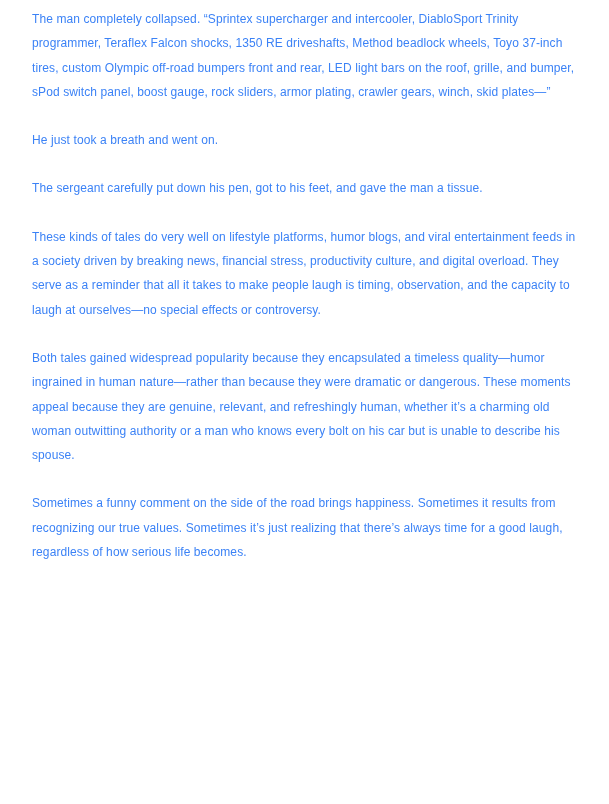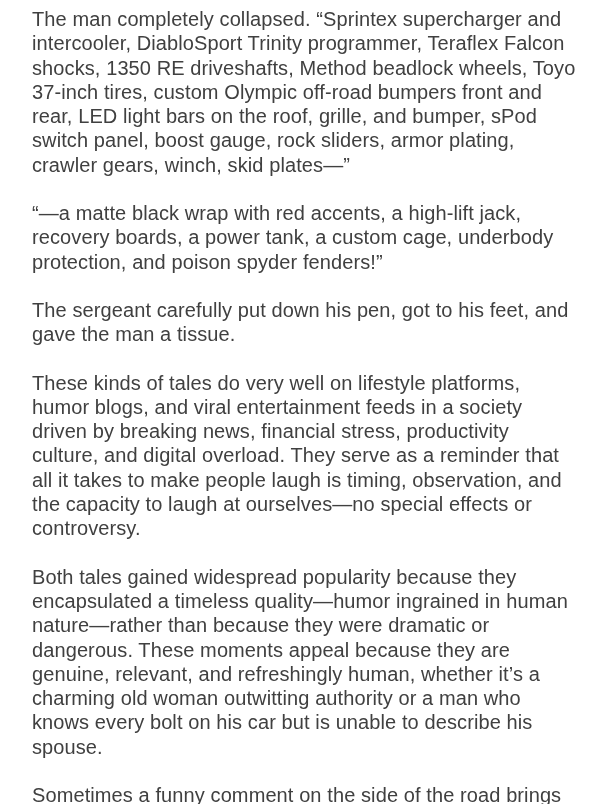--- a/index.html
+++ b/index.html
@@ -14,37 +14,37 @@
   }
   .page {
     box-sizing: border-box;
     width: 609px;
     height: 804px;
     padding: 7px 31px 20px 32px;
     background: #ffffff;
   }
   .article p {
     font-family: "Liberation Sans", "DejaVu Sans", sans-serif;
-    font-size: 20px;
+    font-size: 12px;
     line-height: 24.3px;
     font-weight: 400;
-    color: #404040;
+    color: #3b82f6;
     margin: 0 0 24px 0;
     letter-spacing: 0.1px;
     text-align: left;
   }
   .article p:last-child {
     margin-bottom: 0;
   }
 </style>
 </head>
 <body>
 
 <main class="page">
   <article class="article">
     <p>The man completely collapsed. “Sprintex supercharger and intercooler, DiabloSport Trinity programmer, Teraflex Falcon shocks, 1350 RE driveshafts, Method beadlock wheels, Toyo 37-inch tires, custom Olympic off-road bumpers front and rear, LED light bars on the roof, grille, and bumper, sPod switch panel, boost gauge, rock sliders, armor plating, crawler gears, winch, skid plates—”</p>
-    <p>“—a matte black wrap with red accents, a high-lift jack, recovery boards, a power tank, a custom cage, underbody protection, and poison spyder fenders!”</p>
+    <p>He just took a breath and went on.</p>
     <p>The sergeant carefully put down his pen, got to his feet, and gave the man a tissue.</p>
     <p>These kinds of tales do very well on lifestyle platforms, humor blogs, and viral entertainment feeds in a society driven by breaking news, financial stress, productivity culture, and digital overload. They serve as a reminder that all it takes to make people laugh is timing, observation, and the capacity to laugh at ourselves—no special effects or controversy.</p>
     <p>Both tales gained widespread popularity because they encapsulated a timeless quality—humor ingrained in human nature—rather than because they were dramatic or dangerous. These moments appeal because they are genuine, relevant, and refreshingly human, whether it’s a charming old woman outwitting authority or a man who knows every bolt on his car but is unable to describe his spouse.</p>
     <p>Sometimes a funny comment on the side of the road brings happiness. Sometimes it results from recognizing our true values. Sometimes it’s just realizing that there’s always time for a good laugh, regardless of how serious life becomes.</p>
   </article>
 </main>
 
 </body></html>

